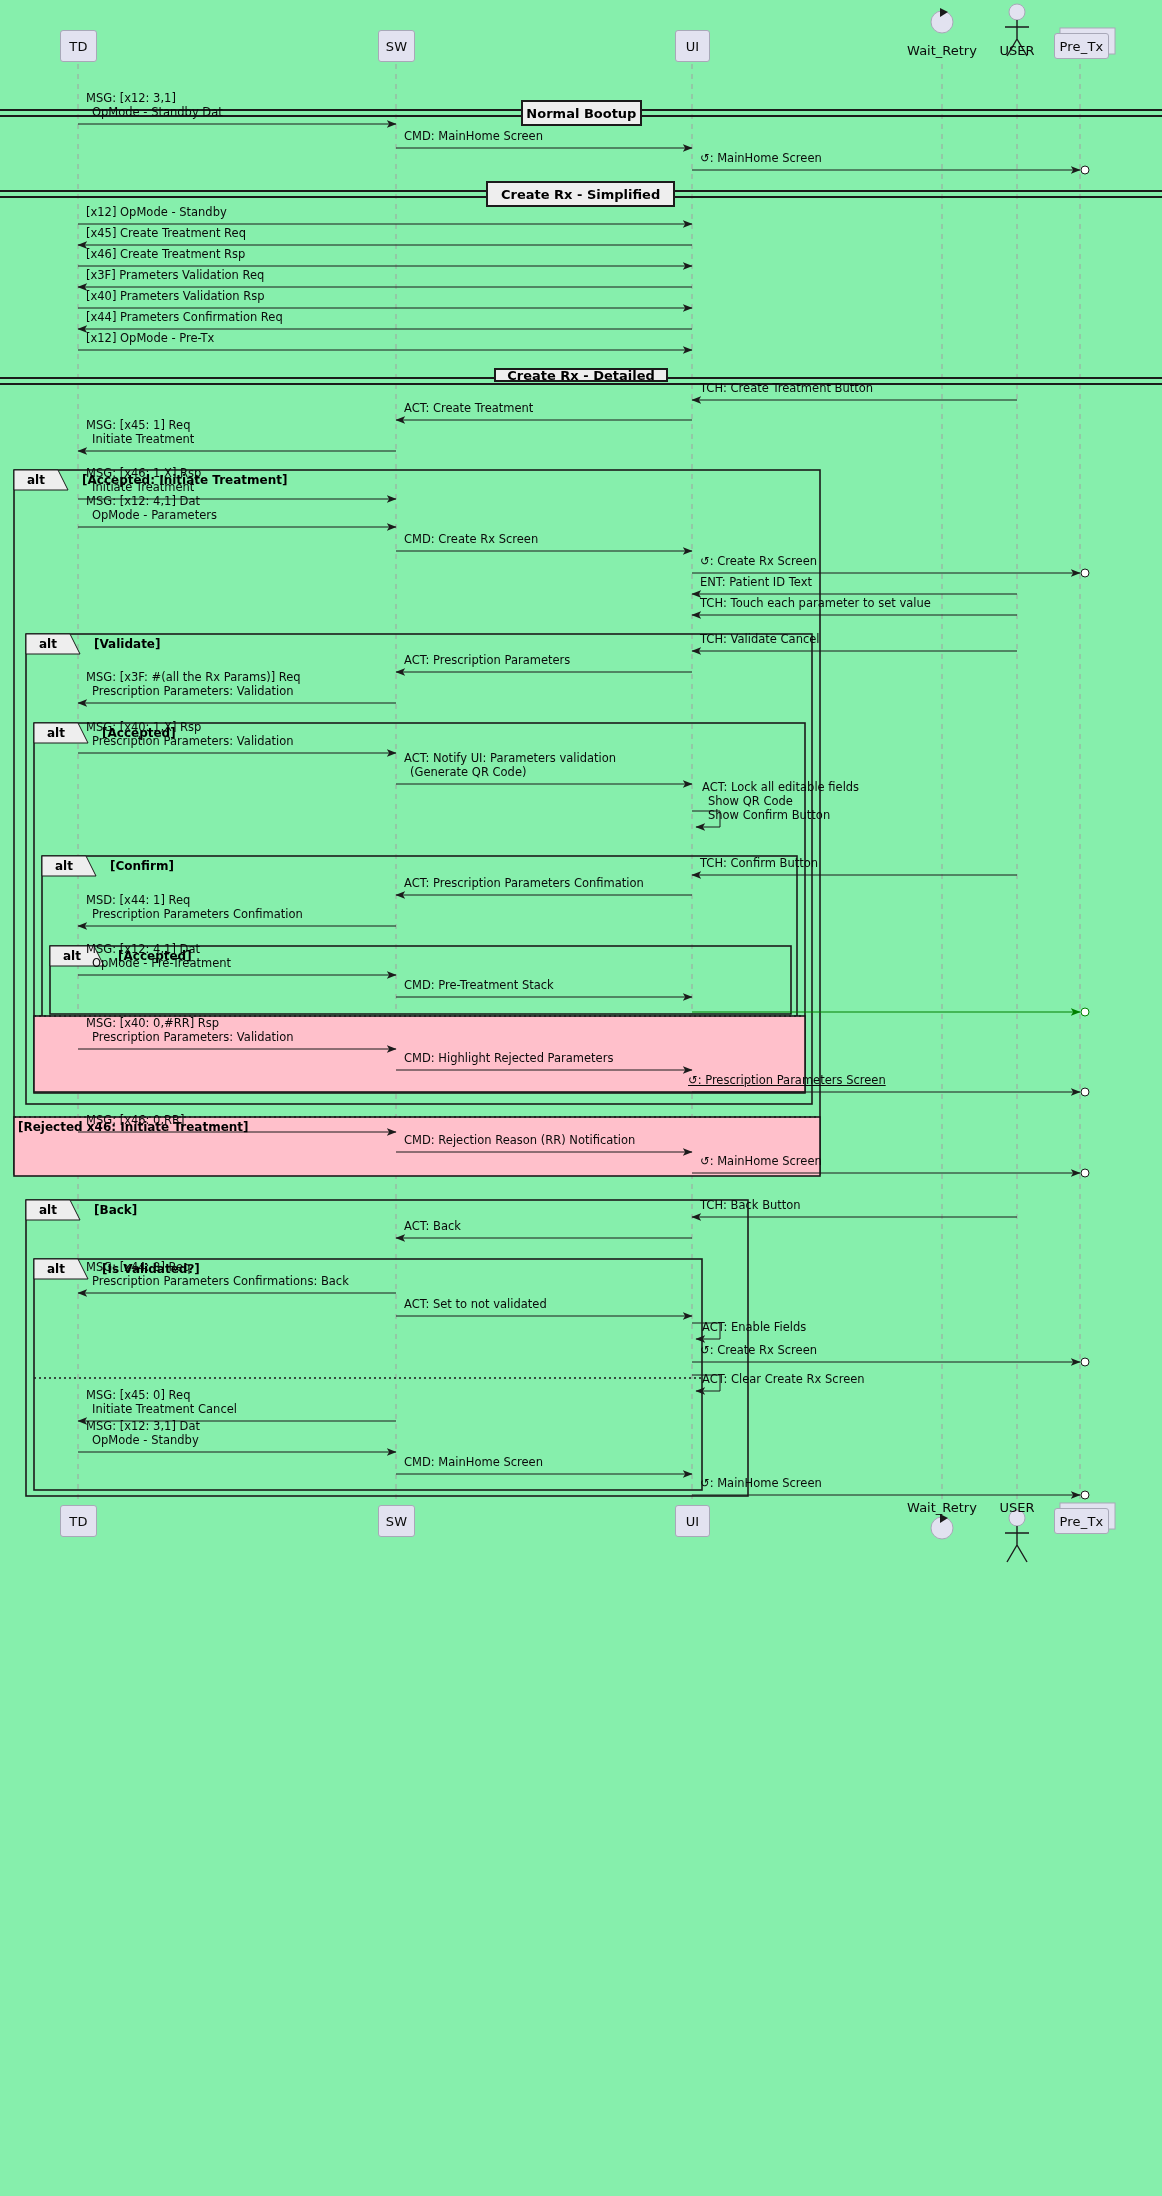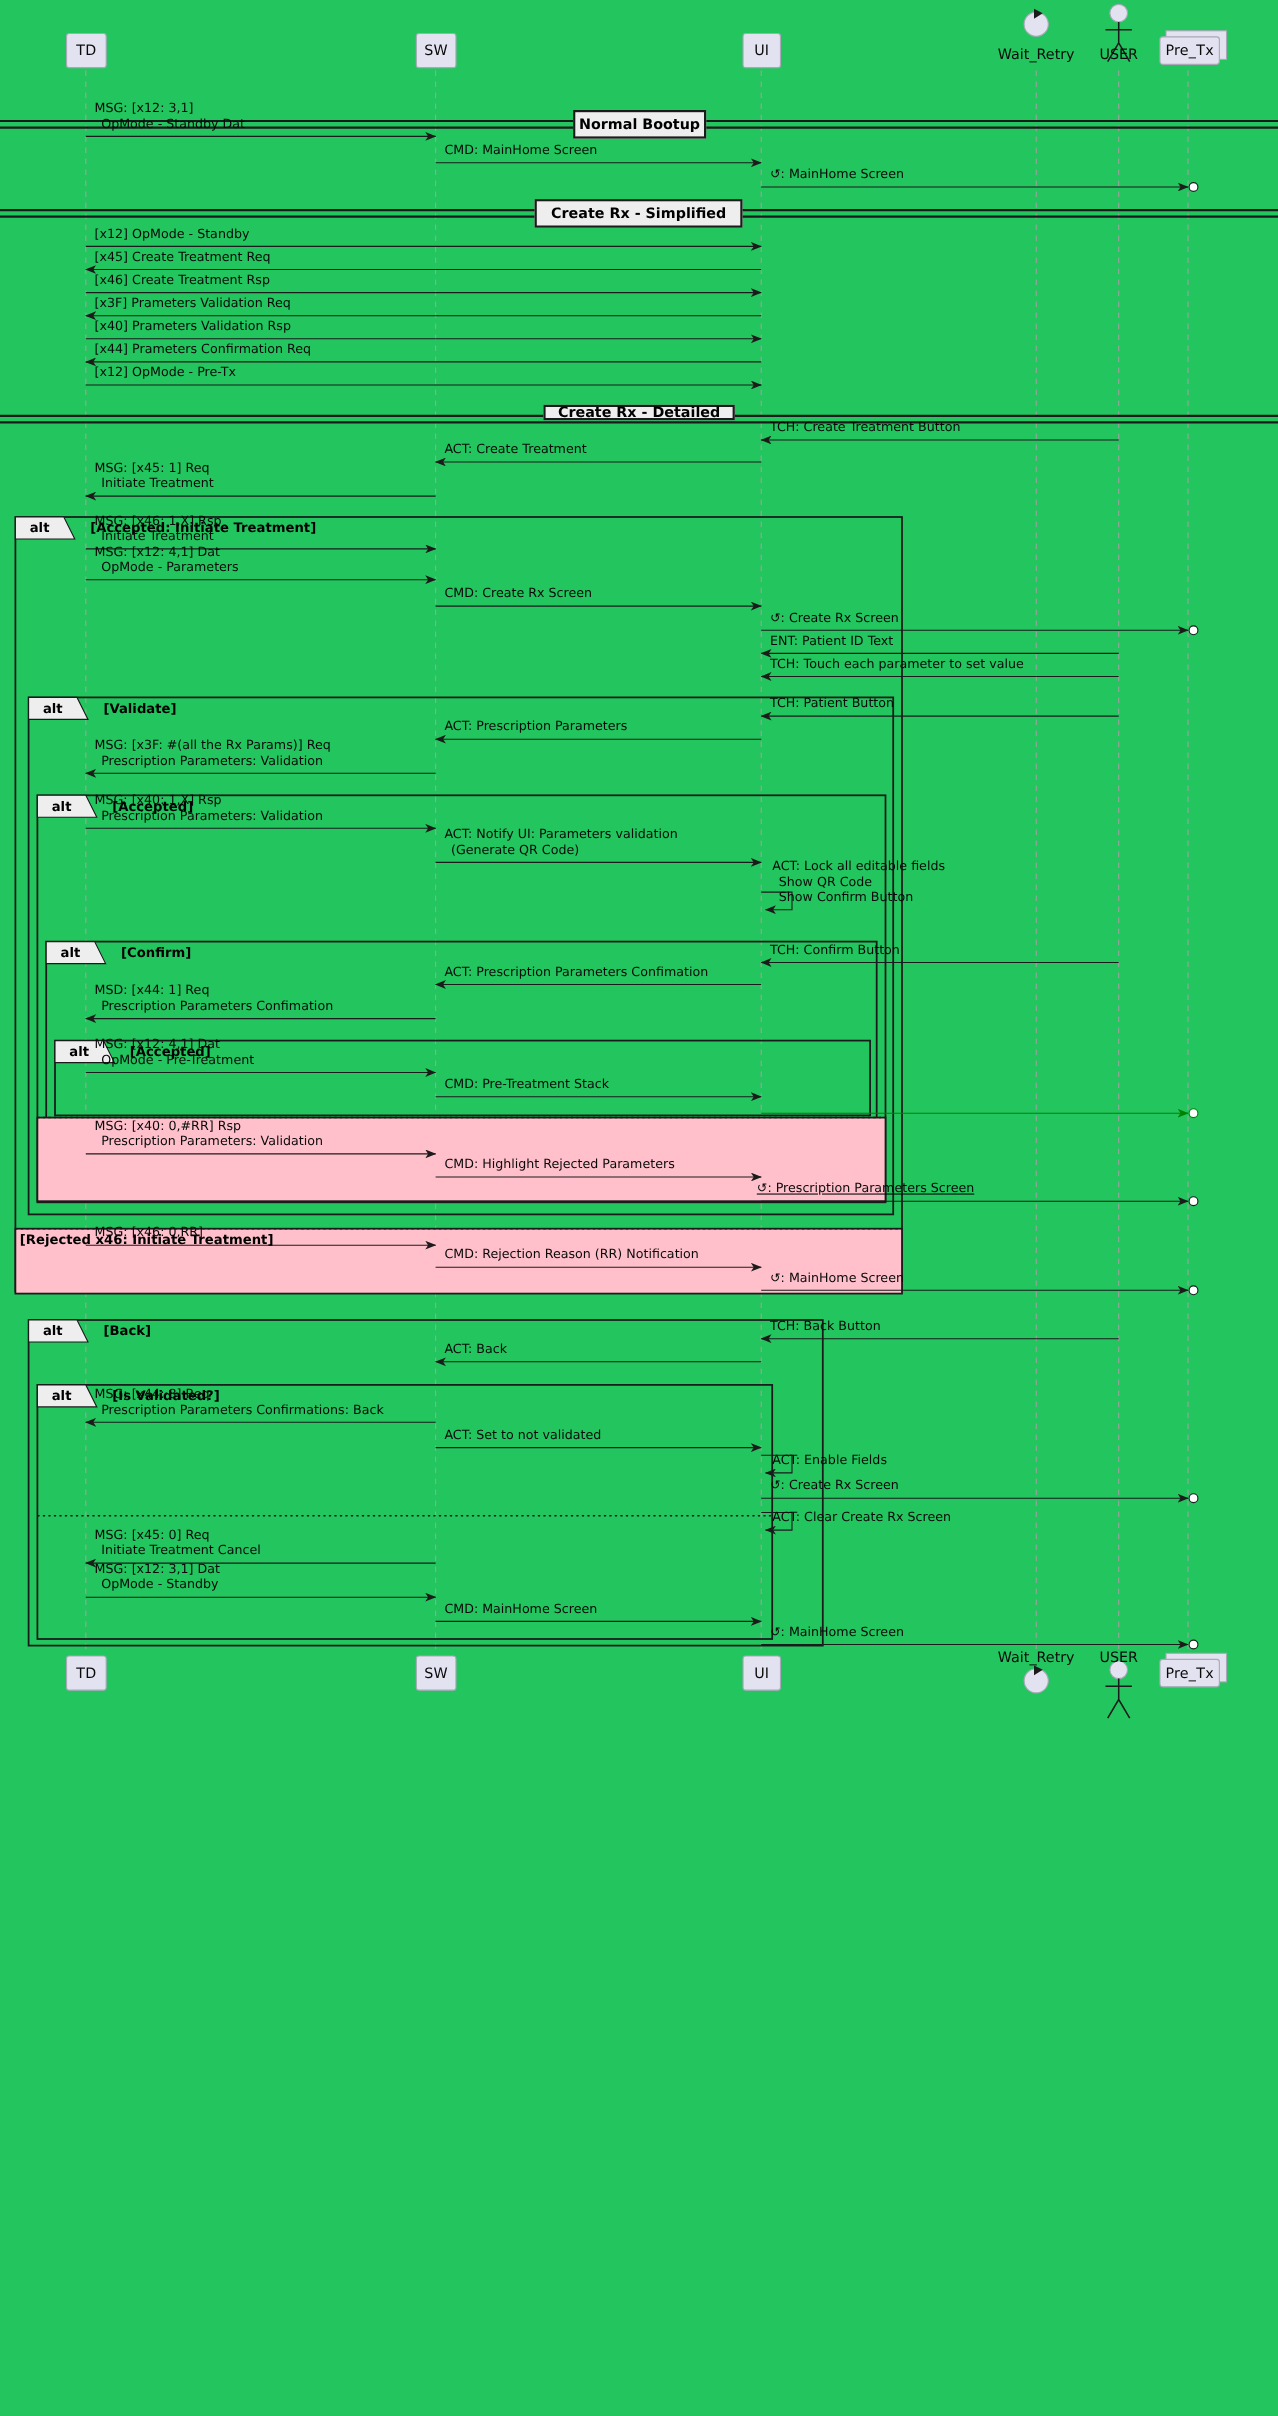--- a/index.html
+++ b/index.html
@@ -1,17 +1,17 @@
 <!DOCTYPE html>
 <html><head>
 <meta charset="utf-8">
 <style>
   html,body{margin:0;padding:0;background:#fff;}
   body{font-family:"DejaVu Sans","Liberation Sans",sans-serif;}
-  #stage{position:relative;width:1162px;height:2196px;background:#22c55e;overflow:hidden;}
+  #stage{position:relative;width:1162px;height:2196px;background:#86efac;overflow:hidden;}
   #svg{position:absolute;left:0;top:0;}
   .participant{position:absolute;box-sizing:border-box;background:#E2E2F0;border:1px solid #A8A8B8;
                border-radius:3px;display:flex;align-items:center;justify-content:center;
                font-size:13px;color:#0a0a0a;letter-spacing:.2px;}
   .actor-label{position:absolute;font-size:13px;color:#0a0a0a;text-align:center;white-space:nowrap;}
   .divider-label{position:absolute;box-sizing:border-box;background:#EEEEEE;border:2px solid #1b1b1b;
                  display:flex;align-items:center;justify-content:center;font-size:13px;font-weight:bold;
                  color:#000;white-space:nowrap;padding:0 10px;}
   .alt-cond{position:absolute;font-size:12px;font-weight:bold;color:#000;white-space:nowrap;}
   .msg{position:absolute;font-size:11.5px;color:#0a0a0a;white-space:nowrap;line-height:13px;}
@@ -176,21 +176,21 @@
       <div class="msg" style="left:86px;top:467px;">MSG: [x46: 1,X] Rsp</div>
       <div class="msg" style="left:92px;top:481px;">Initiate Treatment</div>
       <div class="msg" style="left:86px;top:495px;">MSG: [x12: 4,1] Dat</div>
       <div class="msg" style="left:92px;top:509px;">OpMode - Parameters</div>
       <div class="msg" style="left:404px;top:533px;">CMD: Create Rx Screen</div>
       <div class="msg" style="left:700px;top:555px;">↺: Create Rx Screen</div>
       <div class="msg" style="left:700px;top:576px;">ENT: Patient ID Text</div>
       <div class="msg" style="left:700px;top:597px;">TCH: Touch each parameter to set value</div>
       <div class="alt-cond" style="left:39px;top:637px;">alt</div>
       <div class="alt-cond" style="left:94px;top:637px;">[Validate]</div>
-      <div class="msg" style="left:700px;top:633px;">TCH: Patient Button</div>
+      <div class="msg" style="left:700px;top:633px;">TCH: Validate Cancel</div>
       <div class="msg" style="left:404px;top:654px;">ACT: Prescription Parameters</div>
       <div class="msg" style="left:86px;top:671px;">MSG: [x3F: #(all the Rx Params)] Req</div>
       <div class="msg" style="left:92px;top:685px;">Prescription Parameters: Validation</div>
       <div class="alt-cond" style="left:47px;top:726px;">alt</div>
       <div class="alt-cond" style="left:102px;top:726px;">[Accepted]</div>
       <div class="msg" style="left:86px;top:721px;">MSG: [x40: 1,X] Rsp</div>
       <div class="msg" style="left:92px;top:735px;">Prescription Parameters: Validation</div>
       <div class="msg" style="left:404px;top:752px;">ACT: Notify UI: Parameters validation</div>
       <div class="msg" style="left:410px;top:766px;">(Generate QR Code)</div>
       <div class="msg" style="left:702px;top:781px;">ACT: Lock all editable fields</div>

